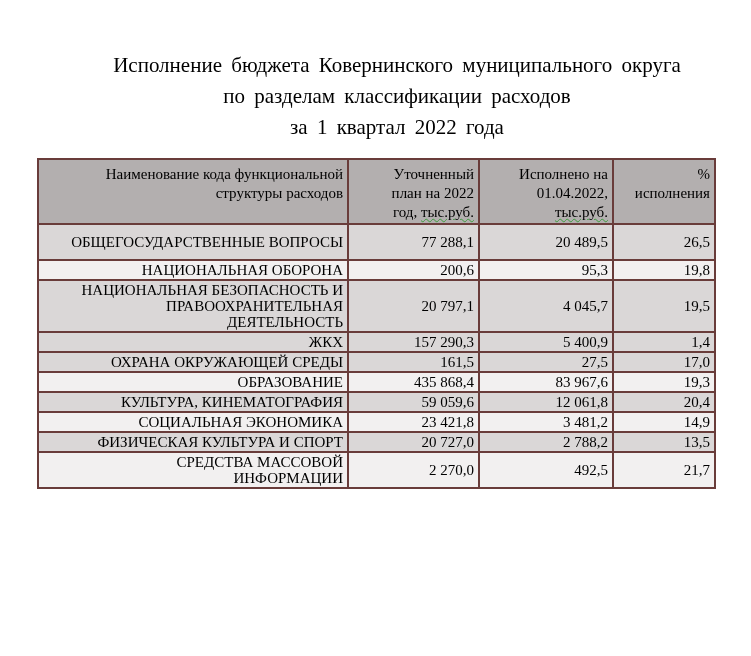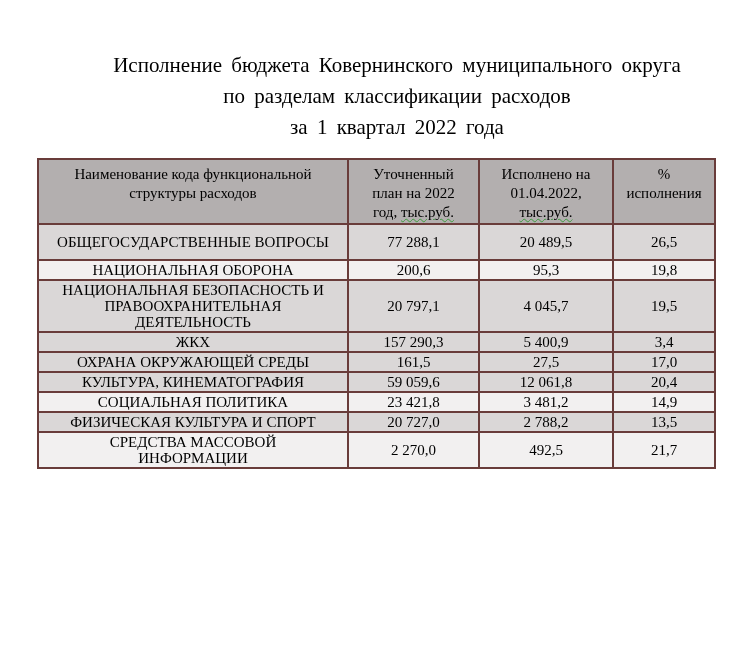--- a/index.html
+++ b/index.html
@@ -20,21 +20,21 @@
     text-align:center; font-size:21px; line-height:31px;
     word-spacing:4px; color:var(--text-color);
   }
 
   table.budget {
     position:absolute; top:158px; left:37px; width:677px;
     border-collapse:collapse; table-layout:fixed;
   }
   .budget th, .budget td {
     border:2px solid var(--border-color);
-    text-align:center;
+    text-align:right;
     font-size:15px;
     color:var(--text-color);
     padding:1px 4px;
     overflow:hidden;
   }
   .budget th {
     background:var(--header-bg);
     font-weight:normal;
     vertical-align:top;
     padding-top:5px;
@@ -116,36 +116,42 @@
 ПРАВООХРАНИТЕЛЬНАЯ
 ДЕЯТЕЛЬНОСТЬ</td>
       <td>20 797,1</td>
       <td>4 045,7</td>
       <td>19,5</td>
     </tr>
     <tr class="shade">
       <td class="c-name">ЖКХ</td>
       <td>157 290,3</td>
       <td>5 400,9</td>
-      <td>3,4</td>
+      <td>1,4</td>
     </tr>
     <tr class="shade">
       <td class="c-name">ОХРАНА ОКРУЖАЮЩЕЙ СРЕДЫ</td>
       <td>161,5</td>
       <td>27,5</td>
       <td>17,0</td>
+    </tr>
+    <tr>
+      <td class="c-name">ОБРАЗОВАНИЕ</td>
+      <td>435 868,4</td>
+      <td>83 967,6</td>
+      <td>19,3</td>
     </tr>
     <tr class="shade">
       <td class="c-name">КУЛЬТУРА, КИНЕМАТОГРАФИЯ</td>
       <td>59 059,6</td>
       <td>12 061,8</td>
       <td>20,4</td>
     </tr>
     <tr>
-      <td class="c-name">СОЦИАЛЬНАЯ ПОЛИТИКА</td>
+      <td class="c-name">СОЦИАЛЬНАЯ ЭКОНОМИКА</td>
       <td>23 421,8</td>
       <td>3 481,2</td>
       <td>14,9</td>
     </tr>
     <tr class="shade">
       <td class="c-name">ФИЗИЧЕСКАЯ КУЛЬТУРА И СПОРТ</td>
       <td>20 727,0</td>
       <td>2 788,2</td>
       <td>13,5</td>
     </tr>

